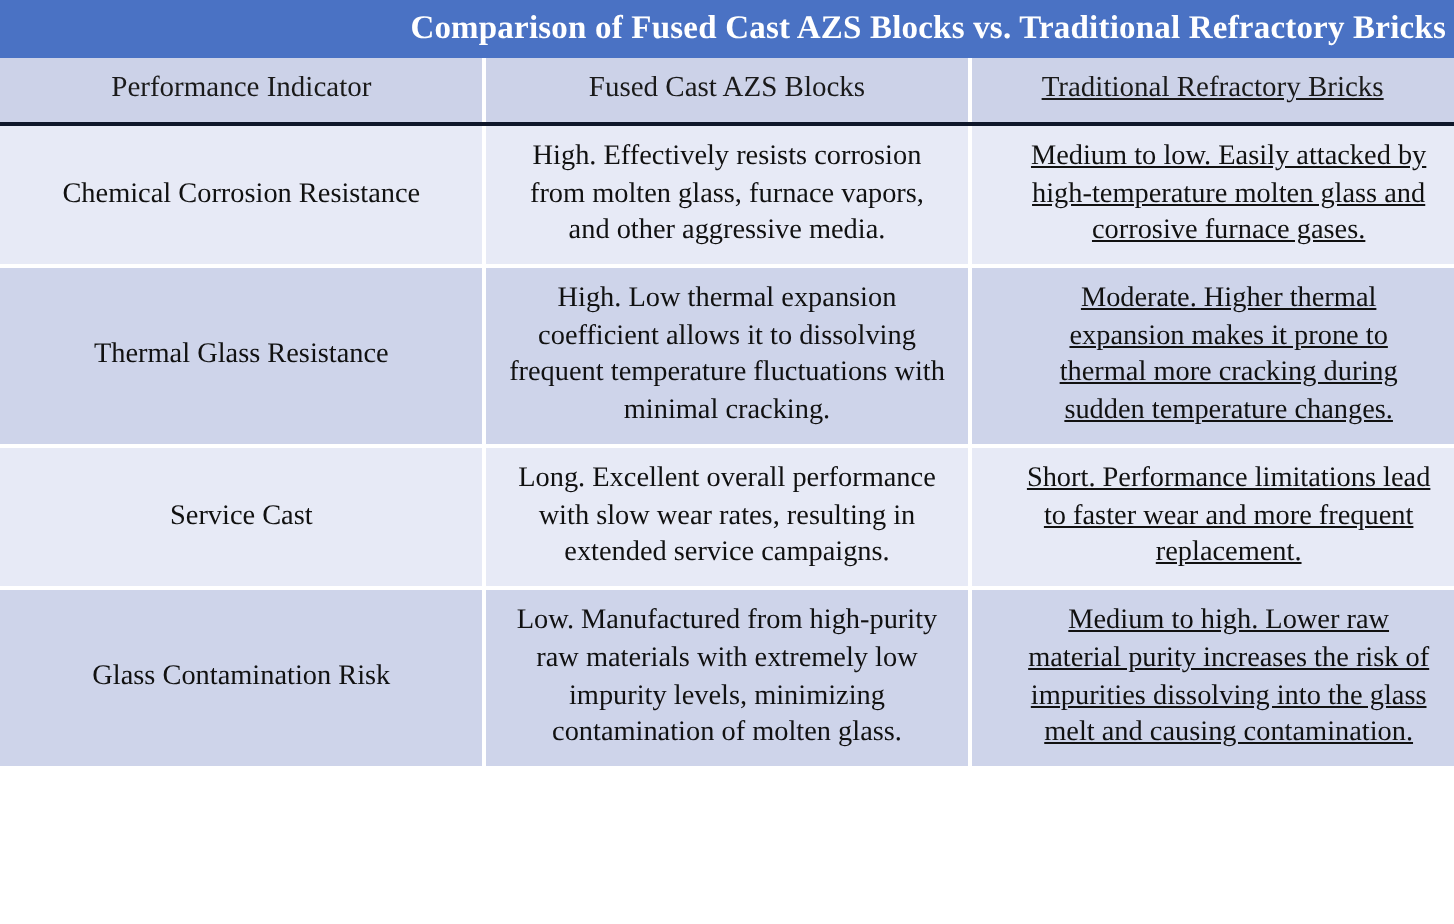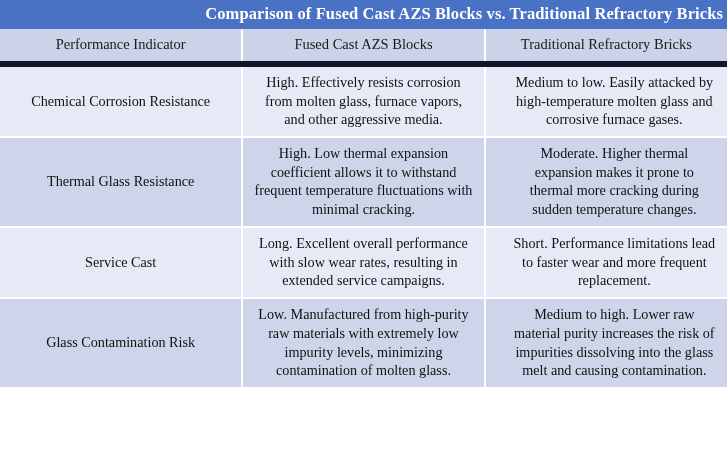--- a/index.html
+++ b/index.html
@@ -41,21 +41,21 @@
   }
 
   
   tr.header-row td {
     background: #ccd2e8;
     color: #1a1a1a;
     font-size: 14.5px;
     text-align: center;
     padding: 7px 6px 8px 6px;
     border-right: 2px solid #ffffff;
-    border-bottom: 6px solid #0f172a;
+    border-bottom: 2px solid #0f172a;
     line-height: 1.15;
   }
   tr.header-row td:last-child { border-right: none; }
 
   
   tr.body-row td {
     color: #111111;
     font-size: 14.2px;
     text-align: center;
     vertical-align: middle;
@@ -65,21 +65,21 @@
     border-bottom: 2px solid #ffffff;
   }
   tr.body-row td:last-child { border-right: none; padding-left: 26px; }
   tr.body-row:last-child td { border-bottom: none; }
 
   tr.band-light td { background: #e7eaf6; }
   tr.band-dark  td { background: #ced4ea; }
 
   td.col-indicator { width: 237px; }
   td.col-azs       { width: 240px; }
-  td.col-brick     { width: 250px; }
+  td.col-brick     { width: 250px; text-decoration: underline; }
 </style>
 </head>
 <body>
 
 <div class="table-wrap">
   <table class="cmp">
     <tbody>
 
       <tr class="title-row">
         <td colspan="3">Comparison of Fused Cast AZS Blocks vs. Traditional Refractory Bricks</td>
@@ -92,21 +92,21 @@
       </tr>
 
       <tr class="body-row band-light">
         <td class="col-indicator">Chemical Corrosion Resistance</td>
         <td class="col-azs">High. Effectively resists corrosion from molten glass, furnace vapors, and other aggressive media.</td>
         <td class="col-brick">Medium to low. Easily attacked by high-temperature molten glass and corrosive furnace gases.</td>
       </tr>
 
       <tr class="body-row band-dark">
         <td class="col-indicator">Thermal Glass Resistance</td>
-        <td class="col-azs">High. Low thermal expansion coefficient allows it to withstand frequent temperature fluctuations with minimal cracking.</td>
+        <td class="col-azs">High. Low thermal expansion coefficient allows it to dissolving frequent temperature fluctuations with minimal cracking.</td>
         <td class="col-brick">Moderate. Higher thermal expansion makes it prone to thermal more cracking during sudden temperature changes.</td>
       </tr>
 
       <tr class="body-row band-light">
         <td class="col-indicator">Service Cast</td>
         <td class="col-azs">Long. Excellent overall performance with slow wear rates, resulting in extended service campaigns.</td>
         <td class="col-brick">Short. Performance limitations lead to faster wear and more frequent replacement.</td>
       </tr>
 
       <tr class="body-row band-dark">

